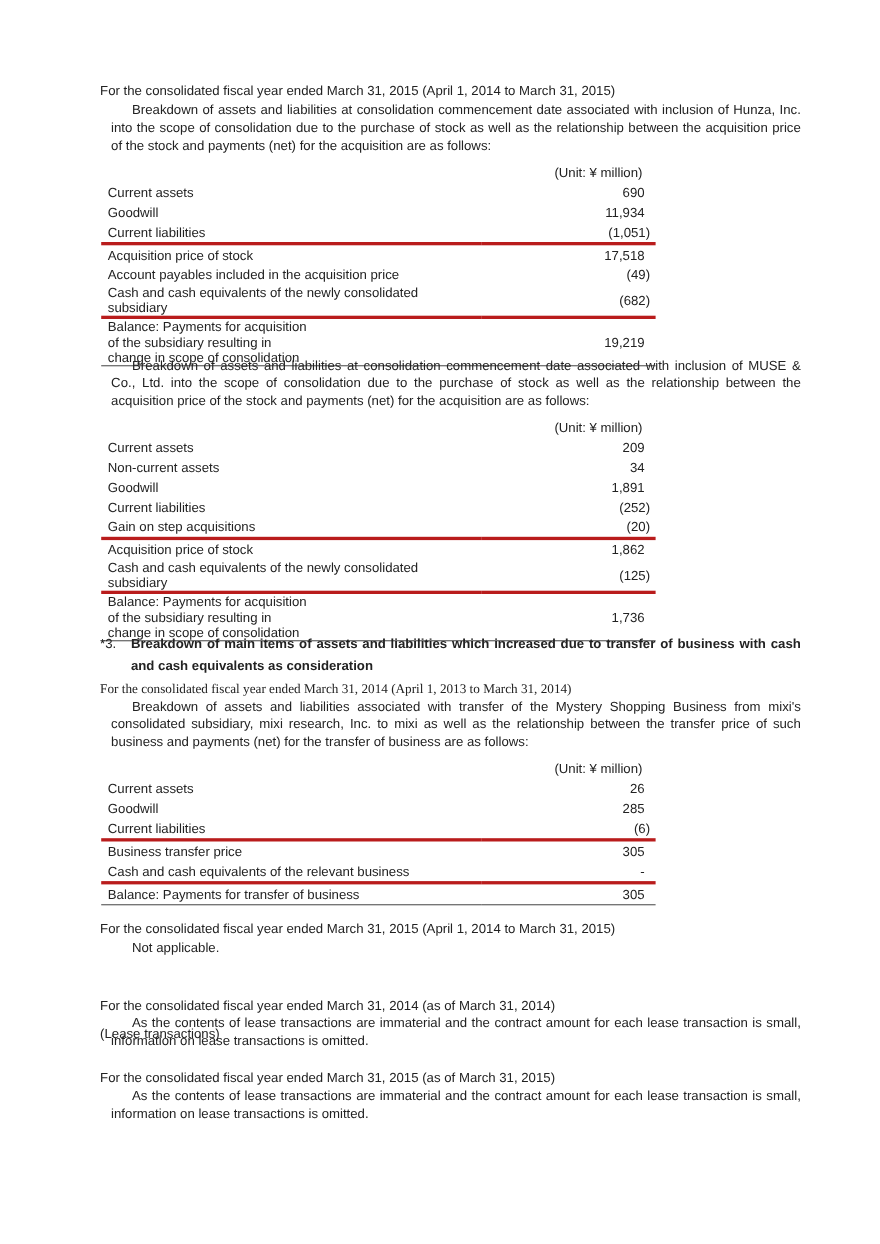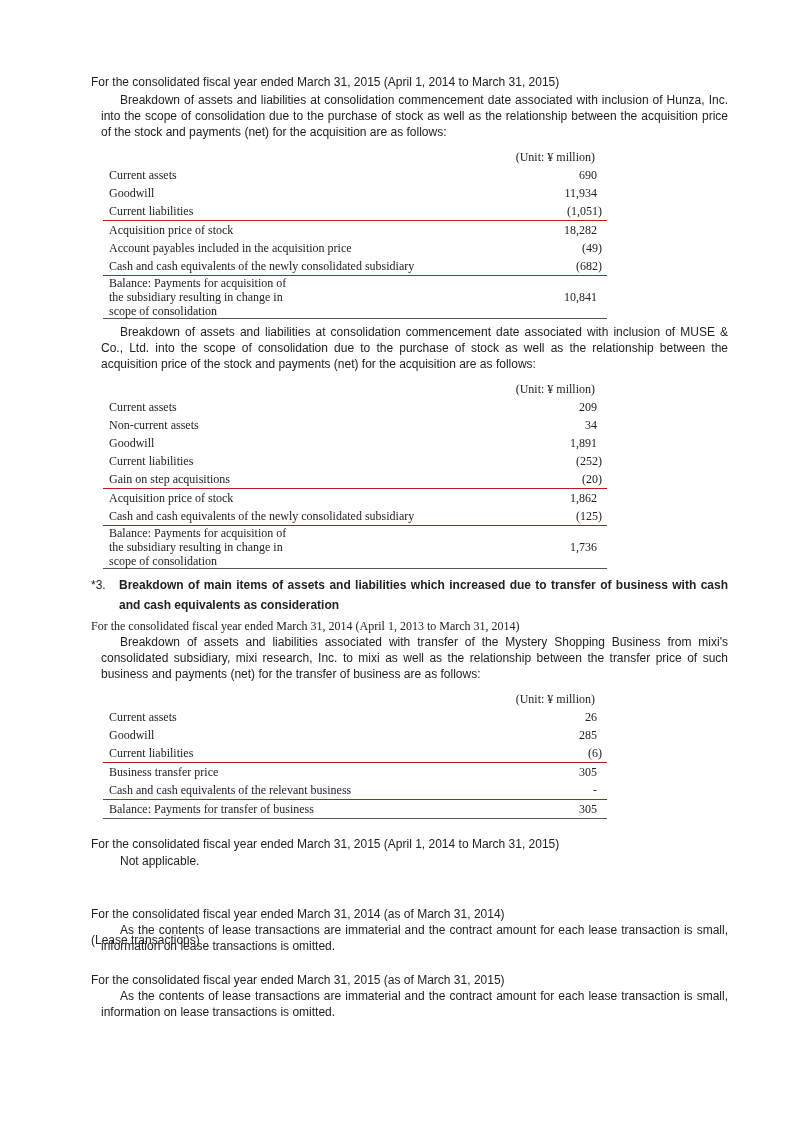--- a/index.html
+++ b/index.html
@@ -13,27 +13,27 @@
     position: absolute; left: 101px; width: 627px; text-align: justify;
     line-height: 16px; text-indent: 19px;
   }
   .note {
     position: absolute; left: 91px; width: 637px; line-height: 20px;
   }
   .note .num { position: absolute; left: 0; top: 0; }
   .note .txt { margin-left: 28px; display: block; text-align: justify; font-weight: bold; }
   .indent { position: absolute; left: 120px; white-space: nowrap; line-height: 16px; }
   .fintable {
-    position: absolute; left: 103px; width: 504px; border-collapse: collapse; font-family: Liberation Serif, serif;
+    position: absolute; left: 92px; width: 504px; border-collapse: collapse;
   }
   .fintable td { padding: 0 6px; height: 18px; line-height: 14px; vertical-align: middle; }
   .fintable td.val { text-align: right; width: 140px; padding-right: 5px; }
   .fintable td.lbl { padding-left: 6px; }
   .fintable tr.unit td { height: 18px; }
-  .fintable tr.top-rule td { border-top: 1px solid #b91c1c; }
+  .fintable tr.top-rule td { border-top: 3px solid #b91c1c; }
   .fintable tr.last td { border-bottom: 1px solid #555; }
   .fintable tr.tall td { height: 34px; }
   .pos { padding-right: 5px; }
   .pagenum { position: absolute; left: 0; width: 800px; text-align: center; top: 1053px; }
 </style>
 </head>
 <body>
 
 <div class="page">
 
@@ -53,33 +53,33 @@
     <tr>
       <td class="lbl">Goodwill</td>
       <td class="val"><span class="pos">11,934</span></td>
     </tr>
     <tr>
       <td class="lbl">Current liabilities</td>
       <td class="val"><span>(1,051)</span></td>
     </tr>
     <tr class="top-rule">
       <td class="lbl">Acquisition price of stock</td>
-      <td class="val"><span class="pos">18,282</span></td>
+      <td class="val"><span class="pos">17,518</span></td>
     </tr>
     <tr>
       <td class="lbl">Account payables included in the acquisition price</td>
       <td class="val"><span>(49)</span></td>
     </tr>
     <tr>
       <td class="lbl">Cash and cash equivalents of the newly consolidated subsidiary</td>
       <td class="val"><span>(682)</span></td>
     </tr>
     <tr class="top-rule last tall">
       <td class="lbl" style="padding-right:150px;">Balance: Payments for acquisition of the subsidiary resulting in change in scope of consolidation</td>
-      <td class="val"><span class="pos">10,841</span></td>
+      <td class="val"><span class="pos">19,219</span></td>
     </tr>
   </tbody>
     </table>
 
   <div class="para" style="top:324px;">Breakdown of assets and liabilities at consolidation commencement date associated with inclusion of MUSE &amp; Co., Ltd. into the scope of consolidation due to the purchase of stock as well as the relationship between the acquisition price of the stock and payments (net) for the acquisition are as follows:</div>
 
   <table class="fintable" style="top:380px;">
     <tbody>
         <tr class="unit">
       <td class="lbl"></td>

